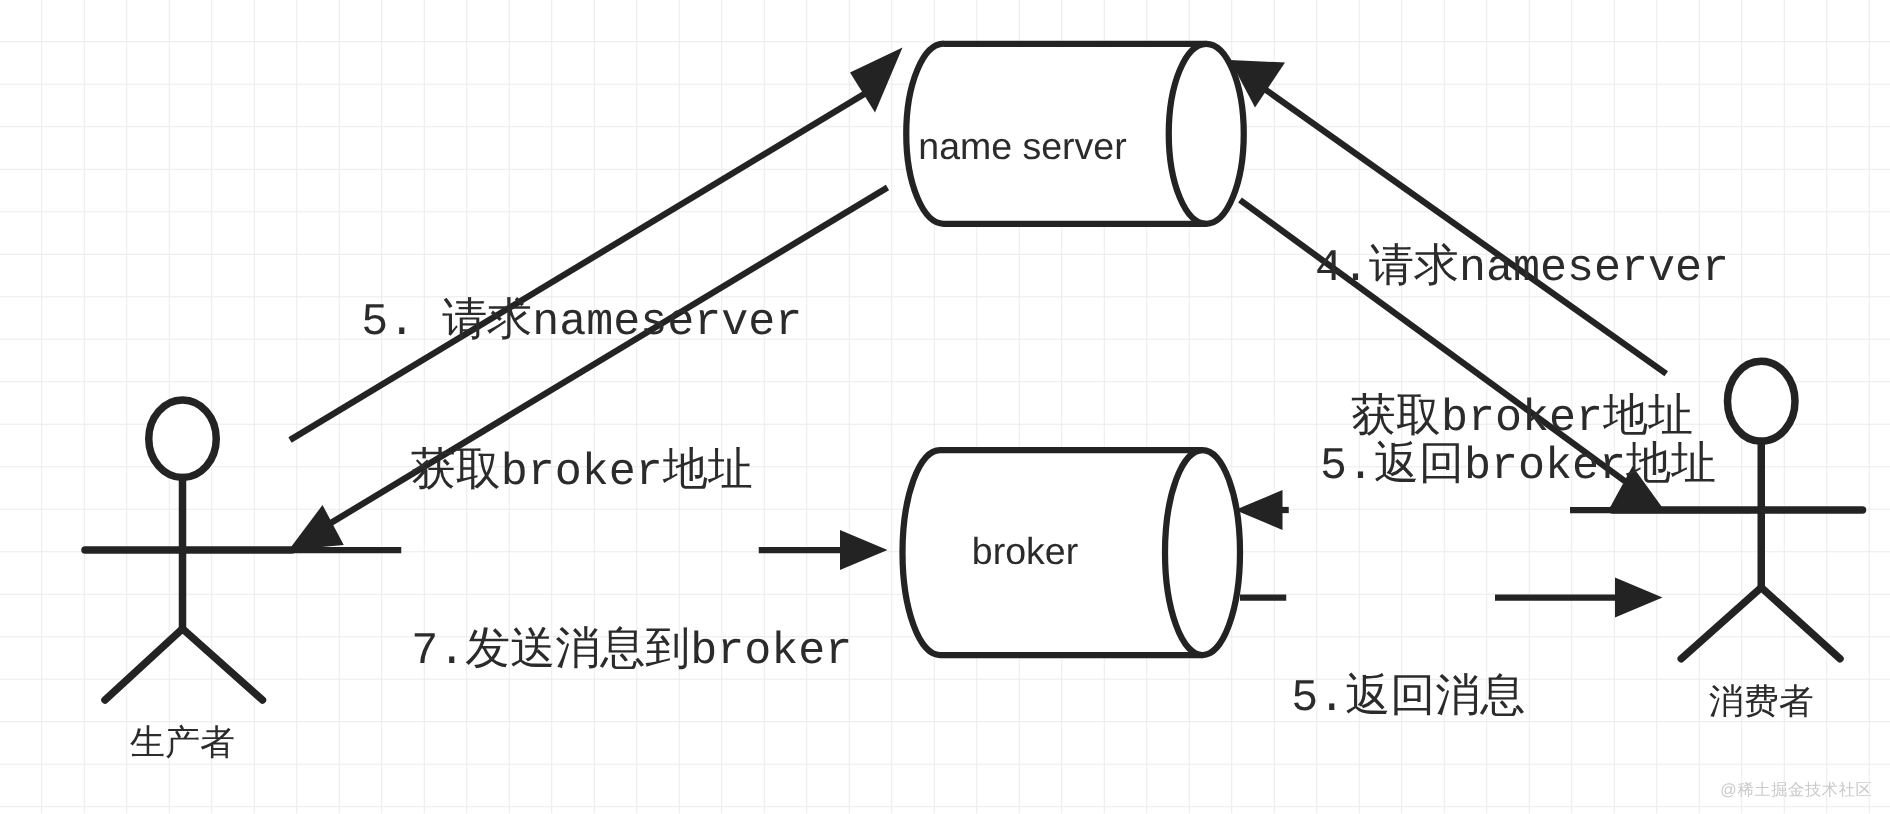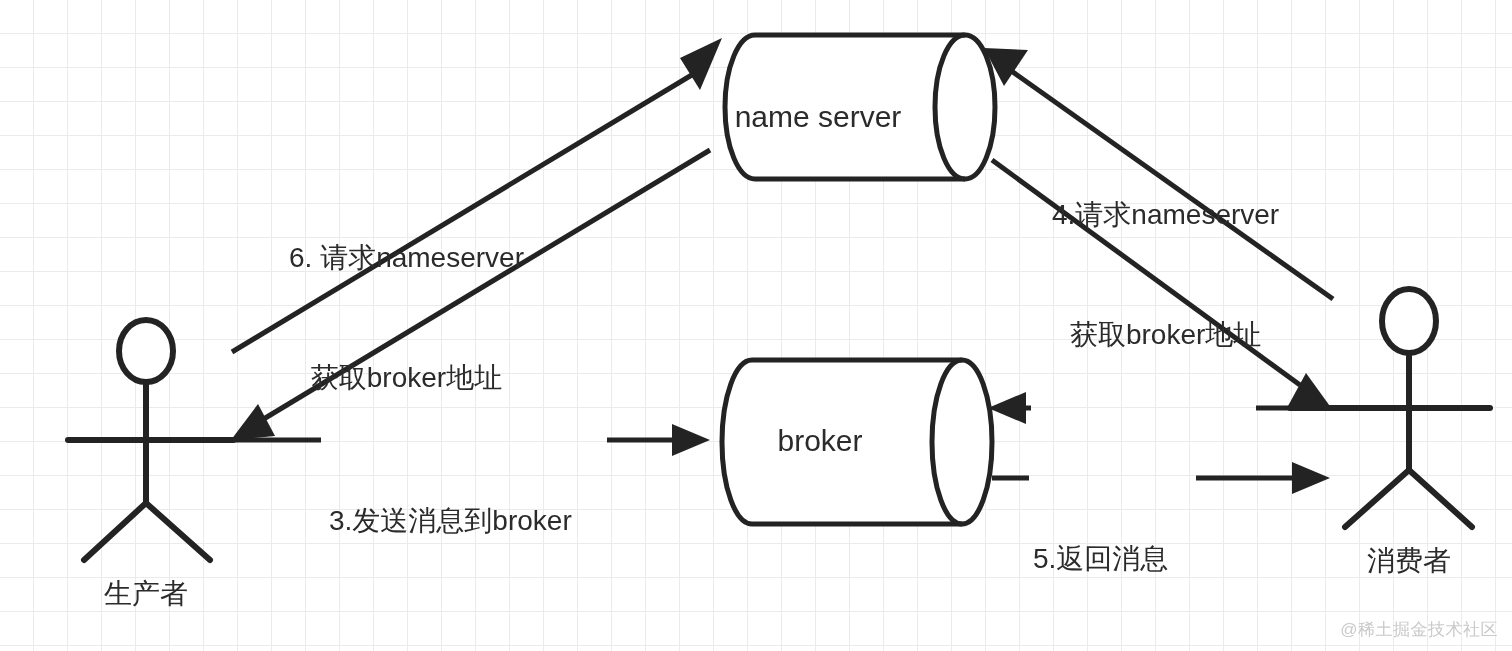--- a/index.html
+++ b/index.html
@@ -71,32 +71,32 @@
     dominant-baseline: middle;
   }
   .actor-label {
     font-family: "Liberation Sans", "DejaVu Sans", sans-serif;
     font-size: 28px;
     fill: #2b2b2b;
     text-anchor: middle;
   }
   .label-box {
     position: absolute;
-    font-family: Liberation Sans, sans-serif;
-    font-size: 28px;
+    font-family: Liberation Mono, monospace;
+    font-size: 36px;
     line-height: 40px;
     color: #2b2b2b;
     white-space: pre;
   }
   .watermark {
     position: absolute;
     right: 14px;
     bottom: 10px;
     font-family: "Liberation Sans", "DejaVu Sans", sans-serif;
-    font-size: 17px;
+    font-size: 13px;
     color: #c9c9c9;
     letter-spacing: 0.5px;
   }
 </style>
 </head>
 <body>
 
 <div id="canvas-wrap">
 
   <svg id="diagram-svg" viewBox="0 0 1512 651">
@@ -165,34 +165,37 @@
       <line class="figure-stroke" x1="1409" y1="353" x2="1409" y2="470"></line>
       <line class="figure-stroke" x1="1290" y1="408" x2="1490" y2="408"></line>
       <line class="figure-stroke" x1="1409" y1="470" x2="1345" y2="527"></line>
       <line class="figure-stroke" x1="1409" y1="470" x2="1472" y2="527"></line>
       <text class="actor-label" x="1409" y="570">消费者</text>
     </g>
 
   </svg>
 
   <div class="label-box" style="left:289px; top:158px; text-align:center;">
-    <div>6. 请求nameserver</div>
+    <div>5. 请求nameserver</div>
     <div>获取broker地址</div>
   </div>
 
 
   <div class="label-box" style="left:329px; top:421px;">
-    <div>3.发送消息到broker</div>
+    <div>7.发送消息到broker</div>
   </div>
 
   <div class="label-box" style="left:1052px; top:115px; text-align:center;">
     <div>4.请求nameserver</div>
     <div>获取broker地址</div>
   </div>
 
+  <div class="label-box" style="left:1056px; top:273px;">
+    <div>5.返回broker地址</div>
+  </div>
 
 
   <div class="label-box" style="left:1033px; top:459px;">
     <div>5.返回消息</div>
   </div>
 
   <div class="watermark">@稀土掘金技术社区</div>
 
 </div>
 

